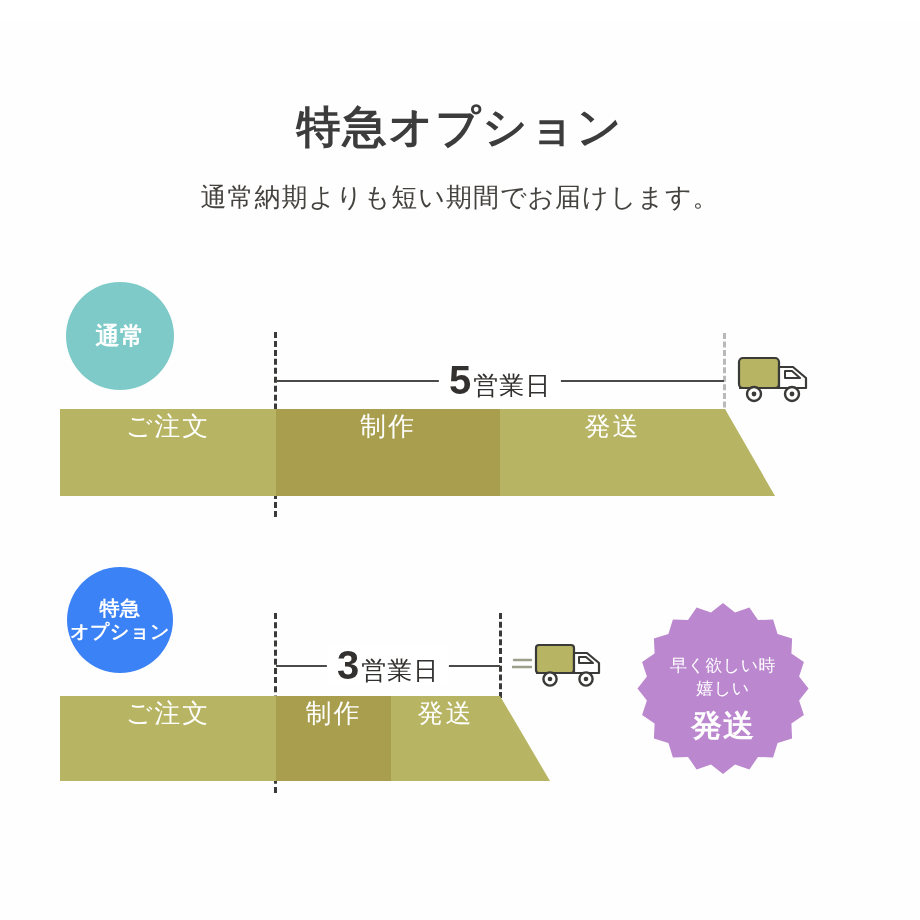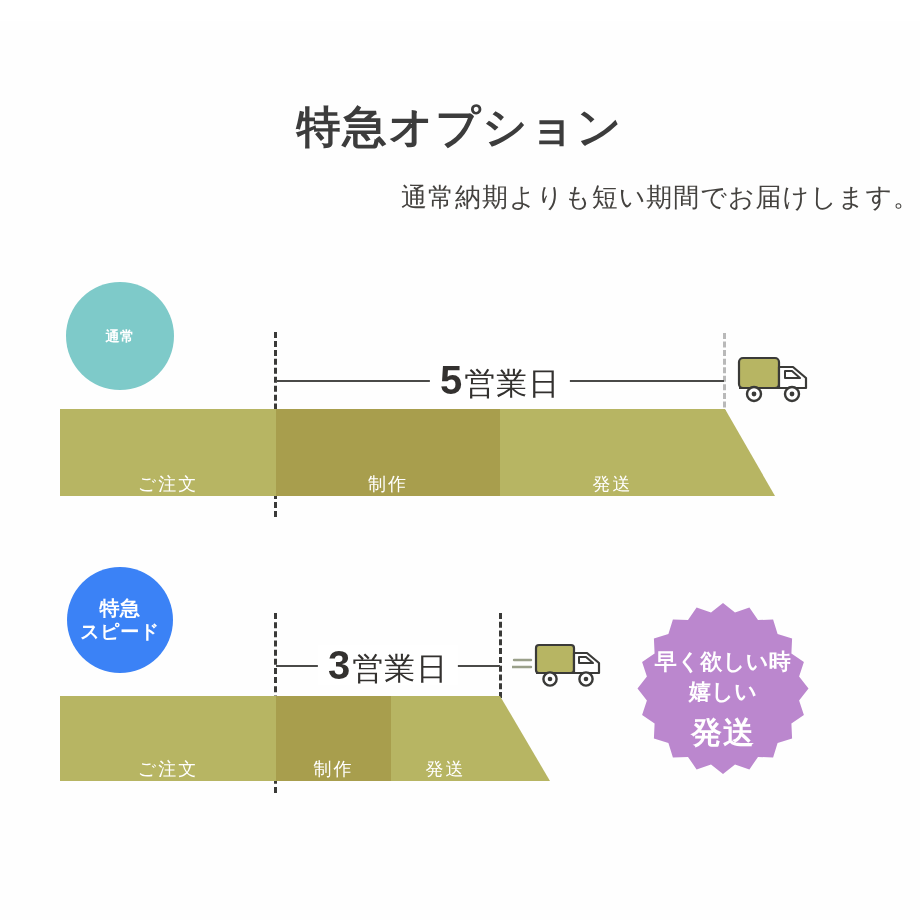--- a/index.html
+++ b/index.html
@@ -31,21 +31,21 @@
     font-weight: 700;
     letter-spacing: 2px;
     color: #3c3c3c;
     line-height: 1.2;
   }
   .page-subtitle {
     position: absolute;
     left: 0;
     top: 160px;
     width: 920px;
-    text-align: right;
+    text-align: center;
     font-size: 26px;
     font-weight: 400;
     letter-spacing: 1px;
     color: #44423f;
     line-height: 1.3;
   }
 
   
   .round-badge {
     position: absolute;
@@ -59,44 +59,44 @@
     line-height: 1.18;
     font-weight: 600;
     letter-spacing: 0.5px;
   }
   .round-badge.normal {
     left: 66px;
     top: 261px;
     width: 108px;
     height: 108px;
     background: #7ecac9;
-    font-size: 14px;
+    font-size: 24px;
   }
   .round-badge.express {
     left: 67px;
     top: 546px;
     width: 106px;
     height: 106px;
     background: #3b82f6;
     font-size: 20px;
   }
   .round-badge .line { display: block; white-space: nowrap; }
   .round-badge.express .line.l2 { font-size: 19px; }
 
   
   .bar-row { position: absolute; }
   .seg {
     position: absolute;
     top: 0;
     height: 100%;
     display: flex;
-    align-items: flex-end;
+    align-items: flex-start;
     justify-content: center;
     color: #ffffff;
-    font-size: 18px;
+    font-size: 26px;
     font-weight: 500;
     letter-spacing: 2px;
   }
 
   
   .vline {
     position: absolute;
     width: 0;
     border-left-width: 3px;
     border-left-style: dashed;
@@ -124,21 +124,21 @@
     align-items: baseline;
     justify-content: center;
   }
   .measure .num {
     font-size: 40px;
     font-weight: 600;
     letter-spacing: 0;
     line-height: 1;
   }
   .measure .unit {
-    font-size: 31px;
+    font-size: 25px;
     font-weight: 500;
     letter-spacing: 1px;
     line-height: 1;
     margin-left: 2px;
   }
 
   
   .truck { position: absolute; }
 
   
@@ -154,22 +154,22 @@
     inset: 0;
     display: flex;
     flex-direction: column;
     align-items: center;
     justify-content: center;
     color: #ffffff;
     text-align: center;
     pointer-events: none;
   }
   .starburst .small {
-    font-size: 22px;
-    font-weight: 700;
+    font-size: 17px;
+    font-weight: 400;
     line-height: 1.38;
     letter-spacing: 0.5px;
   }
   .starburst .big {
     font-size: 31px;
     font-weight: 700;
     line-height: 1.2;
     letter-spacing: 1px;
     margin-top: 6px;
   }
@@ -234,21 +234,21 @@
       <line x1="2" y1="34" x2="69" y2="34" stroke="#3a3a38" stroke-width="2.2"></line>
       <circle cx="17" cy="40" r="7" fill="#ffffff" stroke="#3a3a38" stroke-width="2.4"></circle>
       <circle cx="17" cy="40" r="2.4" fill="#3a3a38"></circle>
       <circle cx="55" cy="40" r="7" fill="#ffffff" stroke="#3a3a38" stroke-width="2.4"></circle>
       <circle cx="55" cy="40" r="2.4" fill="#3a3a38"></circle>
     </svg>
   </div>
 
   <div class="round-badge express">
     <span class="line l1">特急</span>
-    <span class="line l2">スピード</span>
+    <span class="line l2">オプション</span>
   </div>
 
   <div class="vline dark" style="left:274px; top:592px; height:180px;"></div>
   <div class="vline dark" style="left:499px; top:592px; height:85px;"></div>
 
   <div class="measure" style="left:276px; top:621px; width:224px;">
     <div class="rule" style="left:0; right:0;"></div>
     <div class="cap" style="left:50%; transform:translate(-50%,-50%);">
       <span class="num">3</span>
       <span class="unit">営業日</span>

